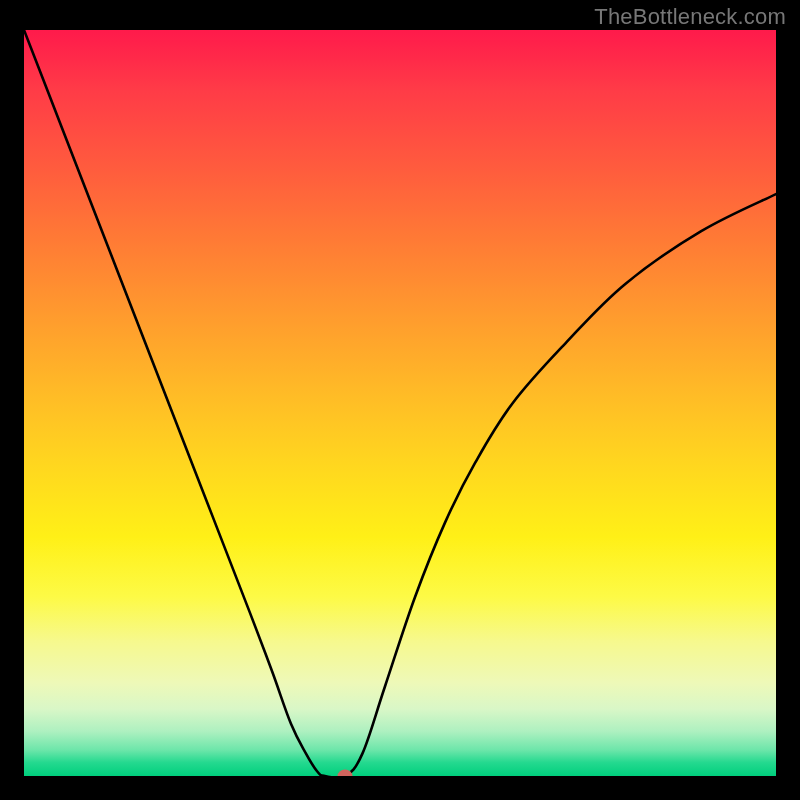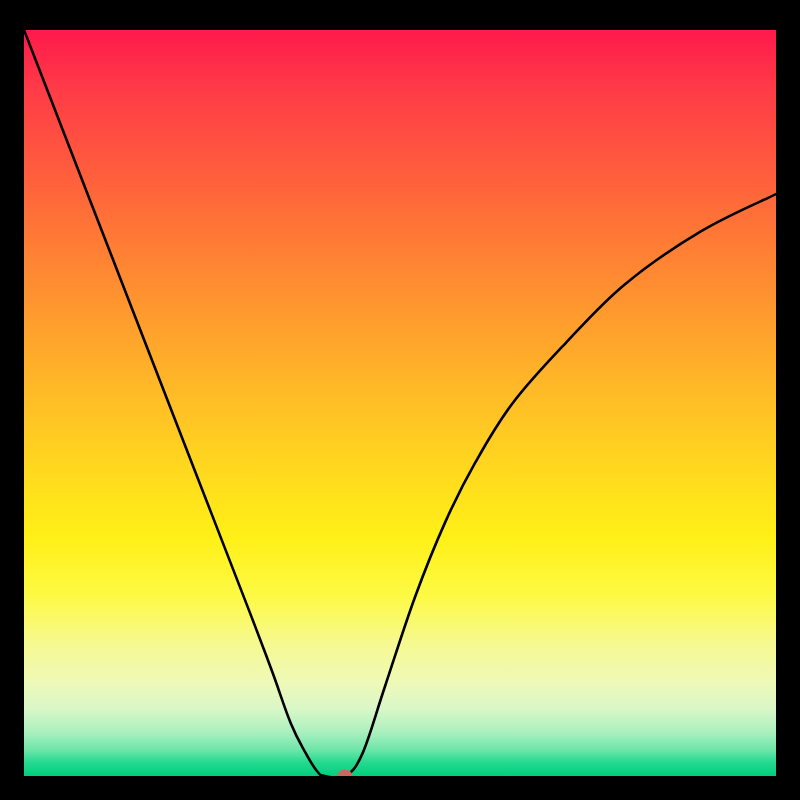--- a/index.html
+++ b/index.html
@@ -69,20 +69,21 @@
     border-radius: 50%;
     background: #d0655e;
     transform: translate(-50%, -50%);
   }
 </style>
 </head>
 <body>
 
 <div class="frame">
 
+  <div class="watermark">TheBottleneck.com</div>
 
   <div class="plot-area">
     <div class="gradient"></div>
 
     <svg class="curve" viewBox="0 0 752 746" preserveAspectRatio="none">
       <path id="curve-path" fill="none" stroke="#000" stroke-width="2.6" stroke-linecap="round" stroke-linejoin="round" d="M 0.00 0.00 C 6.77 17.46, 24.06 62.07, 37.60 96.98 C 51.14 131.89, 61.66 159.05, 75.20 193.96 C 88.74 228.87, 99.26 256.03, 112.80 290.94 C 126.34 325.85, 136.86 353.01, 150.40 387.92 C 163.94 422.83, 174.46 449.99, 188.00 484.90 C 201.54 519.81, 214.77 553.68, 225.60 581.88 C 236.43 610.08, 240.72 621.42, 248.16 641.56 C 255.60 661.70, 260.87 679.01, 266.96 693.78 C 273.05 708.55, 277.26 715.03, 282.00 723.62 C 286.74 732.21, 289.90 737.50, 293.28 741.52 C 296.66 745.55, 295.79 745.19, 300.80 746.00 C 305.81 746.81, 314.34 750.03, 321.10 746.00 C 327.87 741.97, 331.23 739.73, 338.40 723.62 C 345.57 707.51, 351.48 684.68, 360.96 656.48 C 370.44 628.28, 380.21 596.50, 391.04 566.96 C 401.87 537.42, 410.29 516.53, 421.12 492.36 C 431.95 468.19, 439.02 454.16, 451.20 432.68 C 463.38 411.20, 472.56 394.48, 488.80 373.00 C 505.04 351.52, 521.14 334.80, 541.44 313.32 C 561.74 291.84, 577.24 273.78, 601.60 253.64 C 625.96 233.50, 649.73 217.53, 676.80 201.42 C 703.87 185.31, 738.46 170.83, 752.00 164.12"></path>
     </svg>
 
     <div class="dot" id="marker-dot" style="left: 321.104px; top: 746px;"></div>
   </div>

